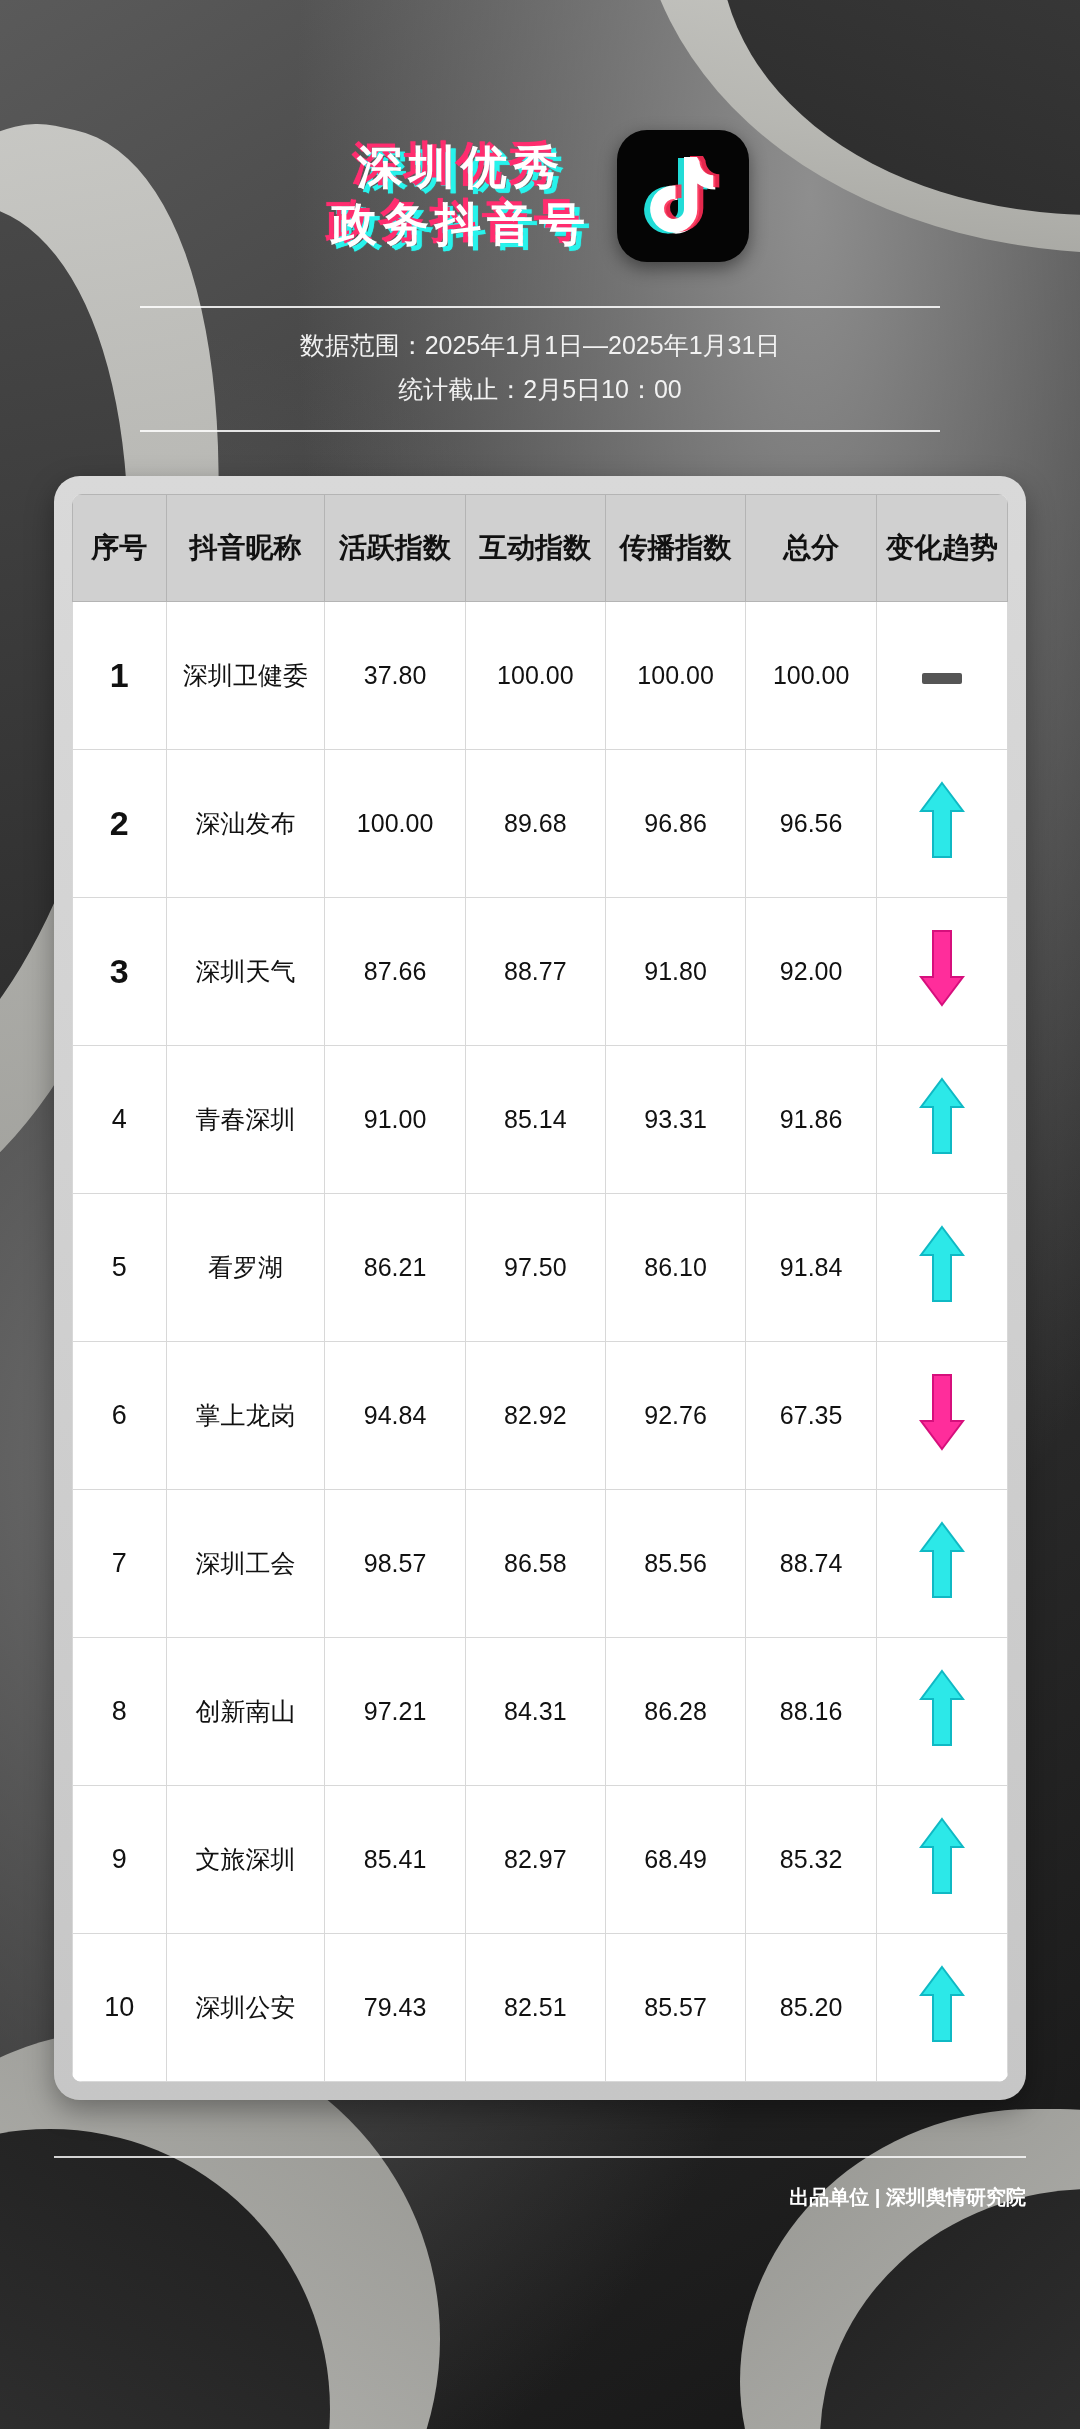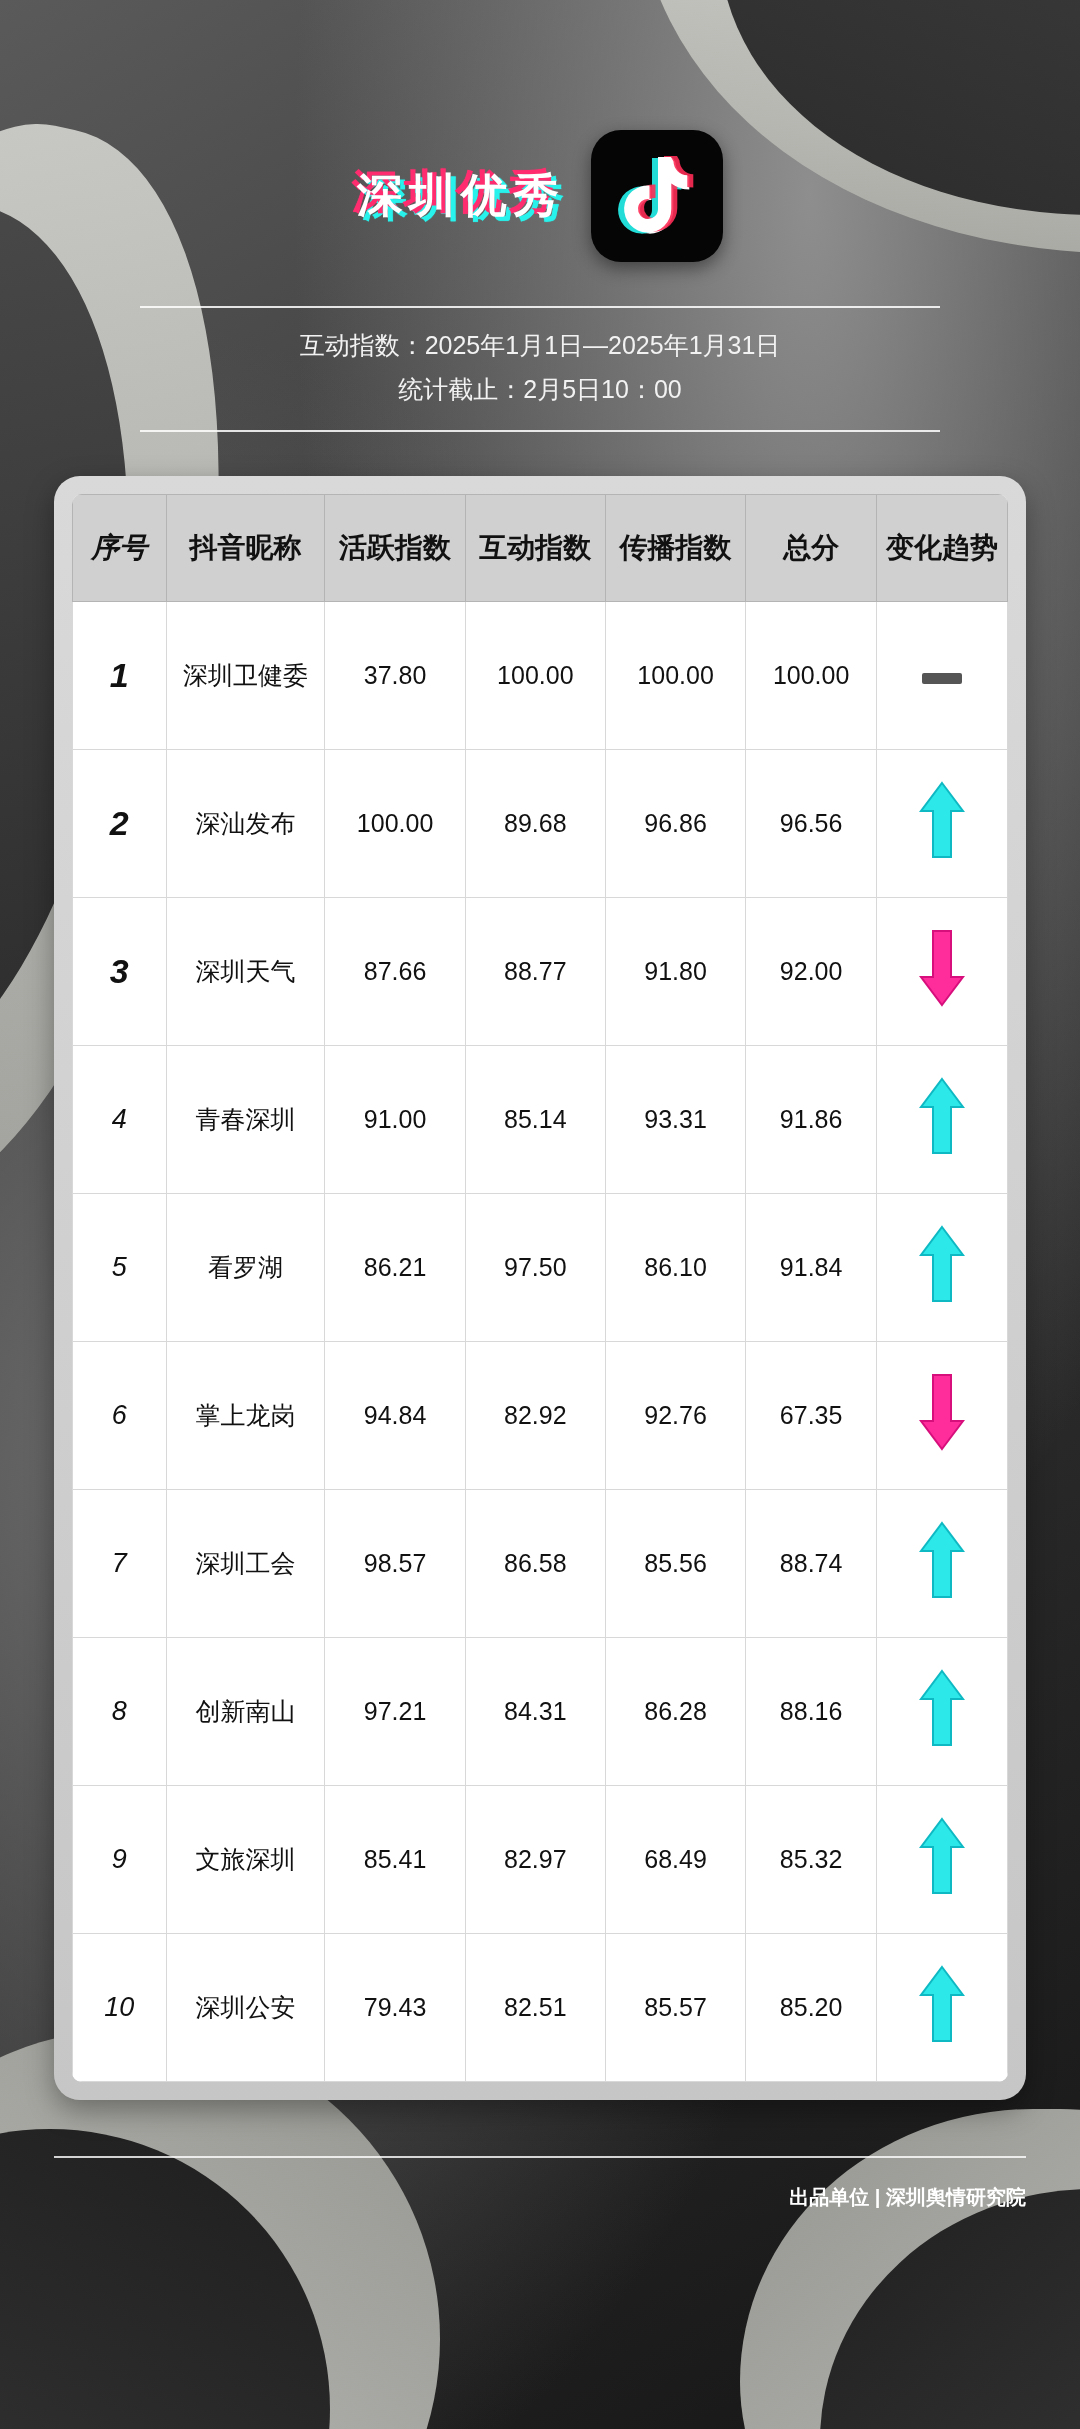--- a/index.html
+++ b/index.html
@@ -158,21 +158,21 @@
     background: #ffffff;
     color: #111;
     font-size: 25px;
     text-align: center;
     border: 1px solid #d8d8d8;
     height: 148px;
     white-space: nowrap;
   }
   tbody td.rank { font-size: 27px; }
   tbody tr.top td.rank { font-size: 34px; font-weight: bold; }
-  .col-rank { width: 10%; font-style: italic; }
+  .col-rank { width: 10%; }
   .col-name { width: 17%; }
   .col-idx  { width: 15%; }
   .col-total{ width: 14%; }
   .col-trend{ width: 14%; }
 
   
   .trend { display: inline-block; line-height: 0; }
   .flat {
     display: inline-block;
     width: 40px; height: 11px;
@@ -205,33 +205,34 @@
   <div class="swoosh-bl2"></div>
   <div class="swoosh-br"></div>
   <div class="swoosh-br2"></div>
 </div>
 
 <div class="content">
 
   <div class="header">
     <div class="title-block">
       <div class="title-line">深圳优秀</div>
+      <div class="title-line">政务抖音号</div>
     </div>
     <div class="tiktok-logo">
       <svg width="78" height="88" viewBox="0 0 78 88" aria-hidden="true">
         <path d="M55 6 h-13 v52 a10 10 0 1 1 -8.5 -9.9 v-13.6 a23.6 23.6 0 1 0 21.8 23.5 v-25.6 a27 27 0 0 0 16 5.2 v-13.4 a14 14 0 0 1 -13.8 -13.6 z" fill="#ffffff"></path>
         <path d="M51 3 h-13 v52 a10 10 0 1 1 -8.5 -9.9 v-13.6 a23.6 23.6 0 1 0 21.8 23.5 v-25.6 a27 27 0 0 0 16 5.2 v-13.4 a14 14 0 0 1 -13.8 -13.6 z" fill="#25f4ee" opacity="0.9" transform="translate(-4,3)"></path>
         <path d="M55 6 h-13 v52 a10 10 0 1 1 -8.5 -9.9 v-13.6 a23.6 23.6 0 1 0 21.8 23.5 v-25.6 a27 27 0 0 0 16 5.2 v-13.4 a14 14 0 0 1 -13.8 -13.6 z" fill="#fe2c55" opacity="0.9" transform="translate(4,-2)"></path>
         <path d="M53 5 h-13 v52 a10 10 0 1 1 -8.5 -9.9 v-13.6 a23.6 23.6 0 1 0 21.8 23.5 v-25.6 a27 27 0 0 0 16 5.2 v-13.4 a14 14 0 0 1 -13.8 -13.6 z" fill="#ffffff"></path>
       </svg>
     </div>
   </div>
 
   <div class="meta">
-    <div>互动指数：2025年1月1日—2025年1月31日</div>
+    <div>数据范围：2025年1月1日—2025年1月31日</div>
     <div>统计截止：2月5日10：00</div>
   </div>
 
   <div class="card">
     <table>
       <thead>
         <tr>
           <th class="col-rank">序号</th>
           <th class="col-name">抖音昵称</th>
           <th class="col-idx">活跃指数</th>

